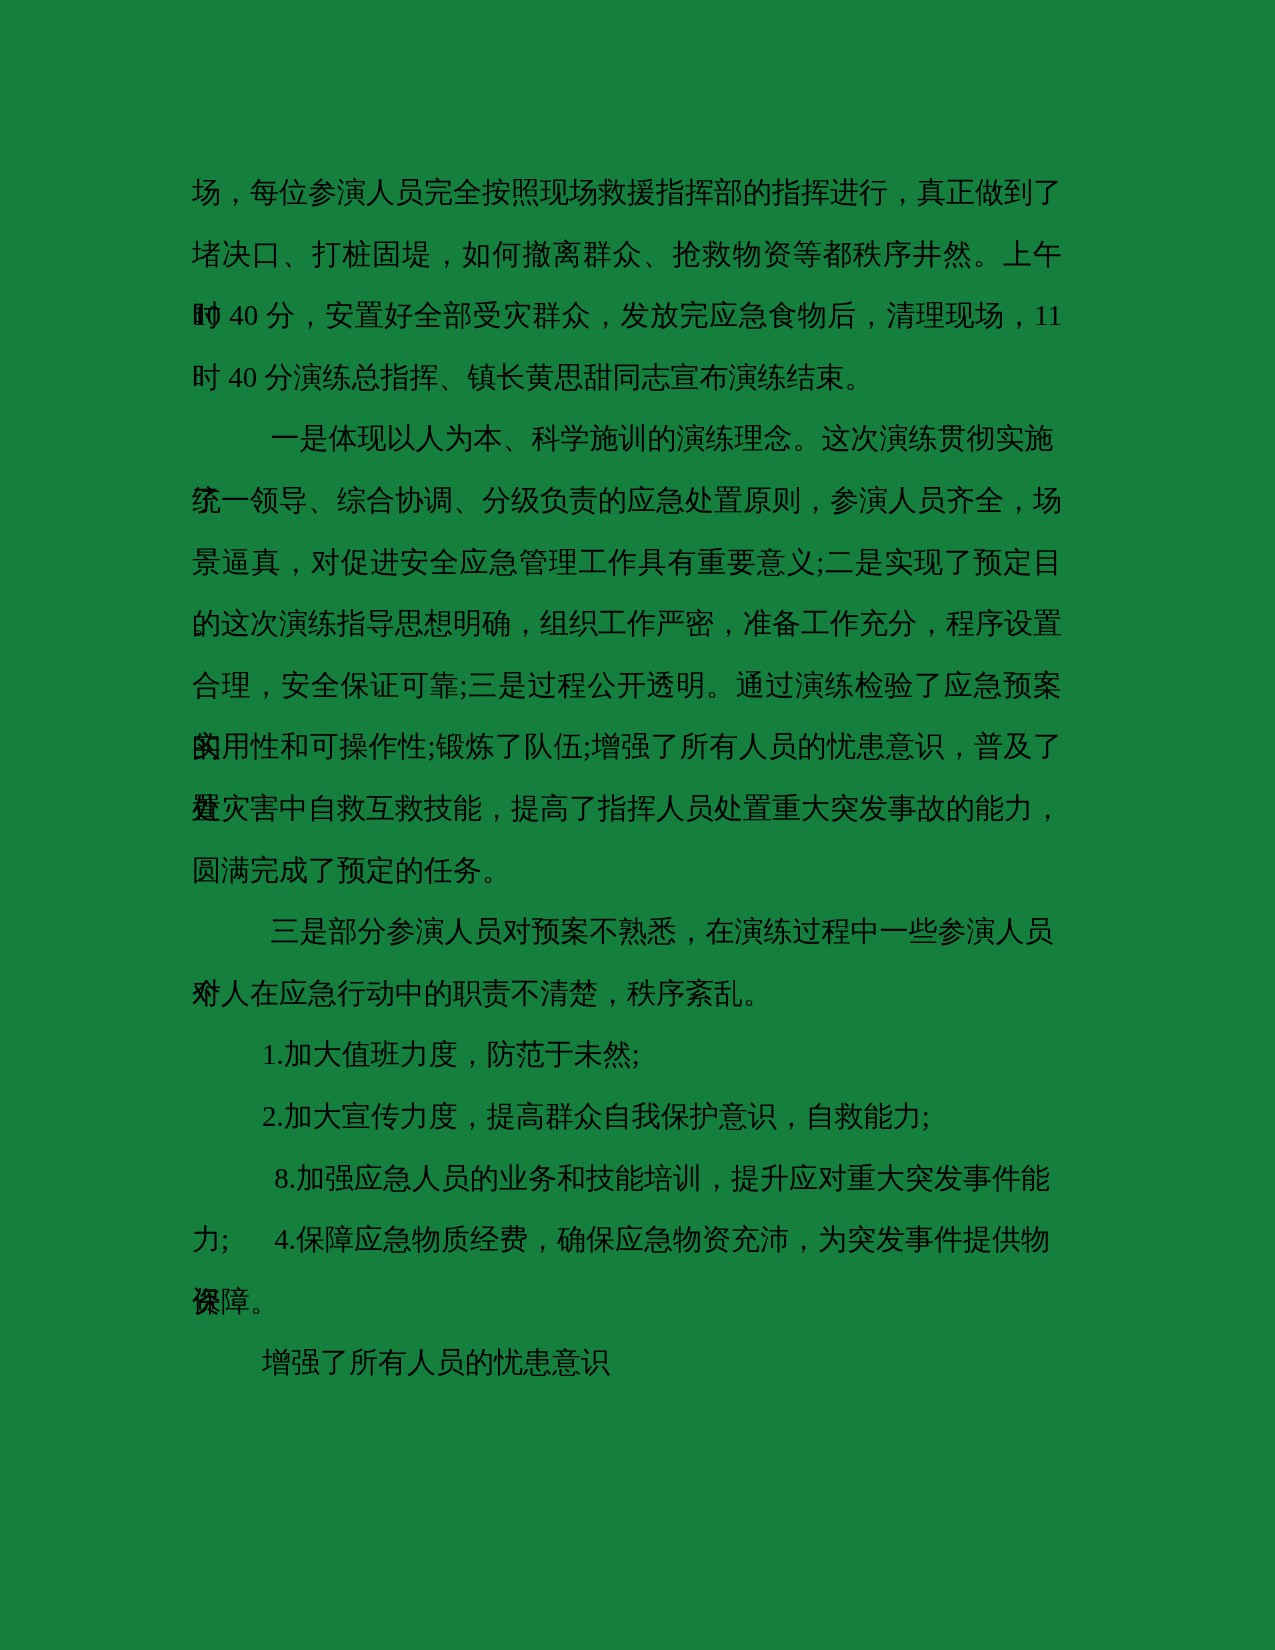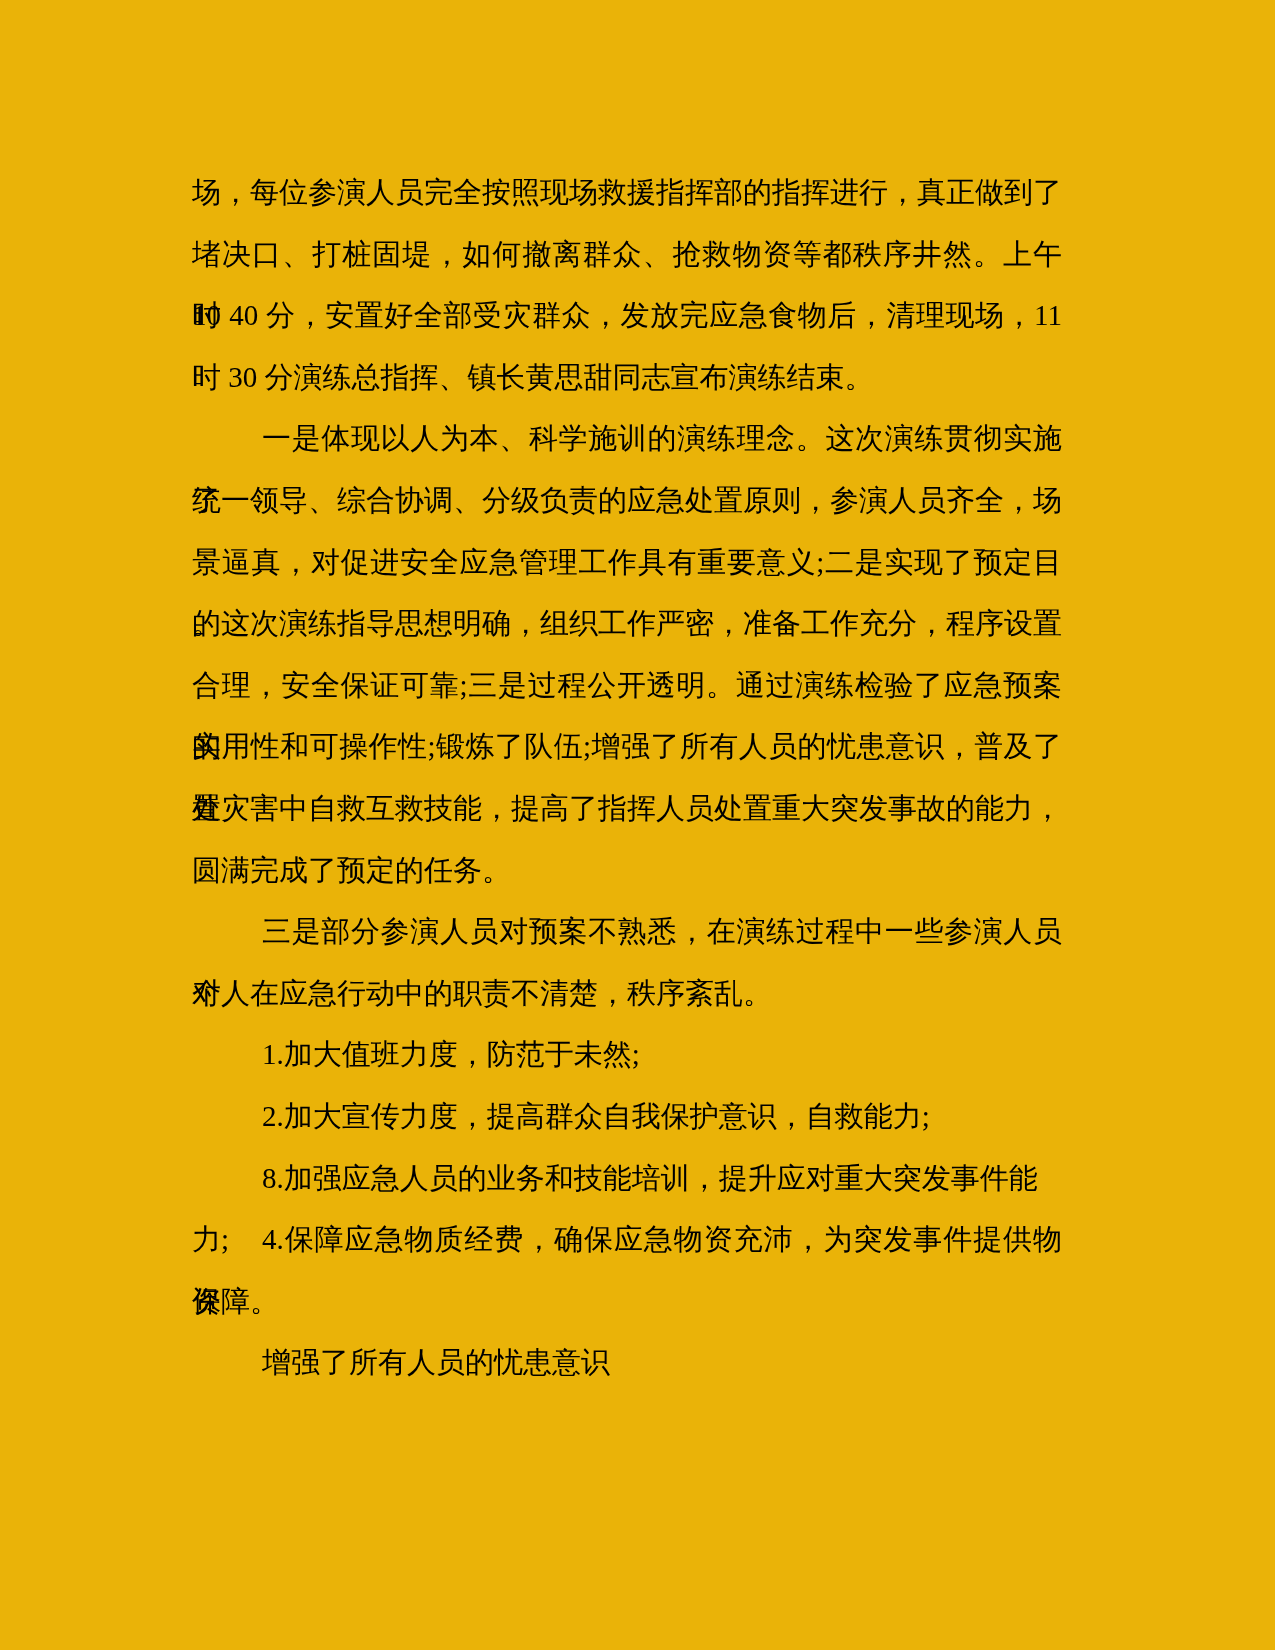--- a/index.html
+++ b/index.html
@@ -4,21 +4,21 @@
 <style>
   html, body {
     margin: 0;
     padding: 0;
     background: #ffffff;
   }
   .page {
     position: relative;
     width: 1275px;
     height: 1650px;
-    background: #eab308;
+    background: #15803d;
     overflow: hidden;
     font-family: "Liberation Serif", "DejaVu Serif", serif;
     color: #000000;
   }
   .doc {
     position: absolute;
     left: 192px;
     top: 162px;
     width: 870px;
   }
@@ -38,34 +38,35 @@
     text-align-last: justify;
   }
   
   .end {
     text-align: left;
     text-align-last: left;
   }
   
   .indent {
     text-indent: 70px;
+    text-align: center;
   }
   .paragraph { margin: 0; padding: 0; }
 </style>
 </head>
 <body>
 
 <div class="page">
   <div class="doc">
 
     <div class="paragraph">
       <div class="line fill">场，每位参演人员完全按照现场救援指挥部的指挥进行，真正做到了</div>
       <div class="line fill">堵决口、打桩固堤，如何撤离群众、抢救物资等都秩序井然。上午 10</div>
       <div class="line fill">时 40 分，安置好全部受灾群众，发放完应急食物后，清理现场，11</div>
-      <div class="line end">时 30 分演练总指挥、镇长黄思甜同志宣布演练结束。</div>
+      <div class="line end">时 40 分演练总指挥、镇长黄思甜同志宣布演练结束。</div>
     </div>
 
     <div class="paragraph">
       <div class="line fill indent">一是体现以人为本、科学施训的演练理念。这次演练贯彻实施了</div>
       <div class="line fill">统一领导、综合协调、分级负责的应急处置原则，参演人员齐全，场</div>
       <div class="line fill">景逼真，对促进安全应急管理工作具有重要意义;二是实现了预定目的</div>
       <div class="line fill">。这次演练指导思想明确，组织工作严密，准备工作充分，程序设置</div>
       <div class="line fill">合理，安全保证可靠;三是过程公开透明。通过演练检验了应急预案的</div>
       <div class="line fill">实用性和可操作性;锻炼了队伍;增强了所有人员的忧患意识，普及了处</div>
       <div class="line fill">置灾害中自救互救技能，提高了指挥人员处置重大突发事故的能力，</div>

